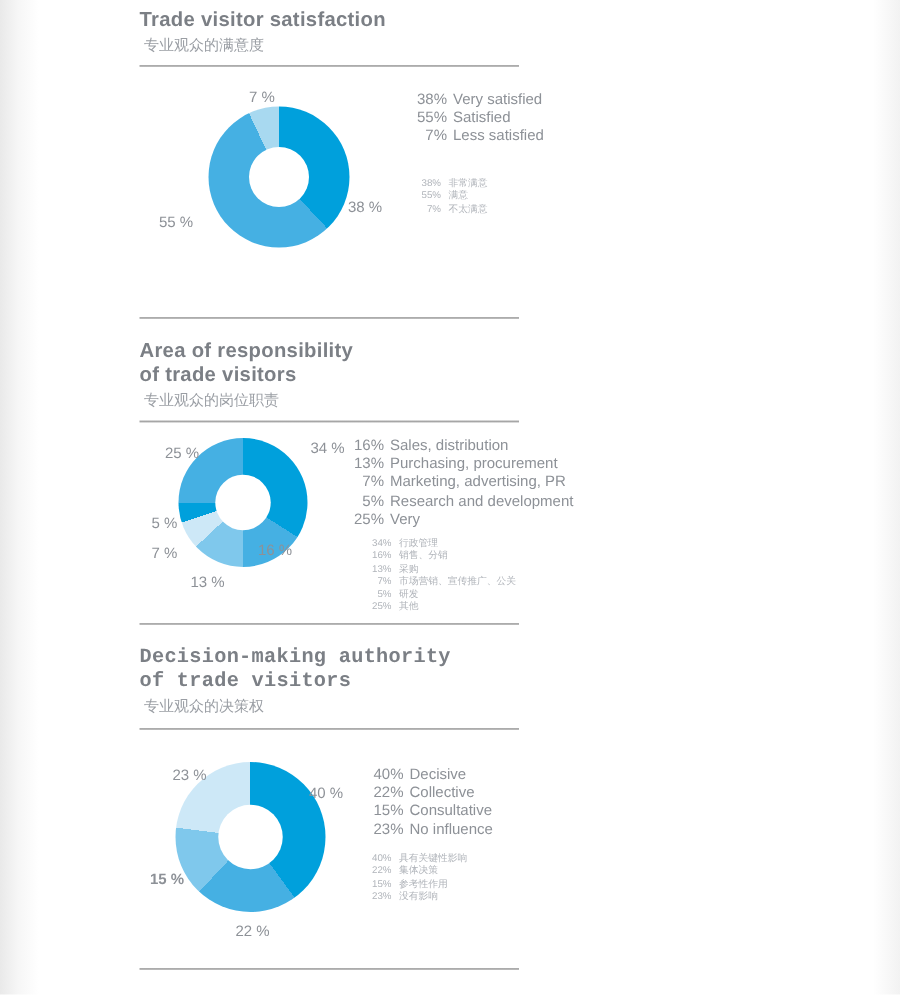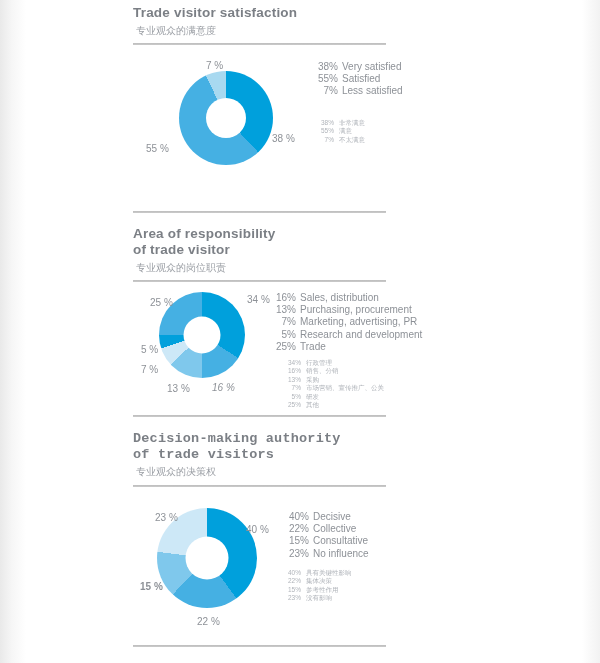--- a/index.html
+++ b/index.html
@@ -26,21 +26,21 @@
     position: absolute;
     right: 0; top: 0;
     width: 18px; height: 663px;
     background: linear-gradient(to left, #f2f2f2 0%, #ffffff 100%);
     pointer-events: none;
   }
 
   .content {
     position: absolute;
     left: 0; top: 0;
-    width: 524px; height: 663px; margin-left: 40px;
+    width: 524px; height: 663px;
   }
 
   
   .section { position: absolute; left: 93px; width: 460px; }
 
   .sec-title {
     font-size: 13.5px;
     font-weight: bold;
     color: #7b7f85;
     letter-spacing: 0.2px;
@@ -157,52 +157,52 @@
       <div class="row"><span class="v">38%</span><span>非常满意</span></div>
       <div class="row"><span class="v">55%</span><span>满意</span></div>
       <div class="row"><span class="v">7%</span><span>不太满意</span></div>
     </div>
   </div>
 
   <div class="bottom-rule" style="top:211px;"></div>
 
   <div class="section" style="top:226px;">
     <div class="sec-title">Area of responsibility
-of trade visitor</div>
+of trade visitors</div>
     <div class="sec-subtitle">专业观众的岗位职责</div>
     <div class="sec-rule"></div>
   </div>
 
   <div class="chart-block">
 
     <div class="donut-wrap" style="left:119px; top:292px;">
       <div class="donut" style="width:86px;height:86px;
         background: conic-gradient(from 0deg,
           #00A0DC 0deg 122.4deg,
           #45B0E3 122.4deg 180deg,
           #7FC8EC 180deg 226.8deg,
           #CDE8F7 226.8deg 252deg,
           #00A0DC 252deg 270deg,
           #45B0E3 270deg 360deg);">
         <div class="hole" style="width:37px;height:37px;"></div>
       </div>
     </div>
     <div class="pct" style="left:207px; top:294px;">34 %</div>
-    <div class="pct" style="left:172px; top:382px;font-style:italic;">16 %</div>
+    <div class="pct" style="left:172px; top:362px;">16 %</div>
     <div class="pct" style="left:127px; top:383px;">13 %</div>
     <div class="pct" style="left:101px; top:364px;">7 %</div>
     <div class="pct" style="left:101px; top:344px;">5 %</div>
     <div class="pct" style="left:110px; top:297px;">25 %</div>
 
     <div class="legend-en" style="left:230px; top:292px;">
       <div class="row"><span class="v">16%</span><span>Sales, distribution</span></div>
       <div class="row"><span class="v">13%</span><span>Purchasing, procurement</span></div>
       <div class="row"><span class="v">7%</span><span>Marketing, advertising, PR</span></div>
       <div class="row"><span class="v">5%</span><span>Research and development</span></div>
-      <div class="row"><span class="v">25%</span><span>Trade</span></div>
+      <div class="row"><span class="v">25%</span><span>Very</span></div>
     </div>
 
     <div class="legend-zh" style="left:243px; top:359px;">
       <div class="row"><span class="v">34%</span><span>行政管理</span></div>
       <div class="row"><span class="v">16%</span><span>销售、分销</span></div>
       <div class="row"><span class="v">13%</span><span>采购</span></div>
       <div class="row"><span class="v">7%</span><span>市场营销、宣传推广、公关</span></div>
       <div class="row"><span class="v">5%</span><span>研发</span></div>
       <div class="row"><span class="v">25%</span><span>其他</span></div>
     </div>

